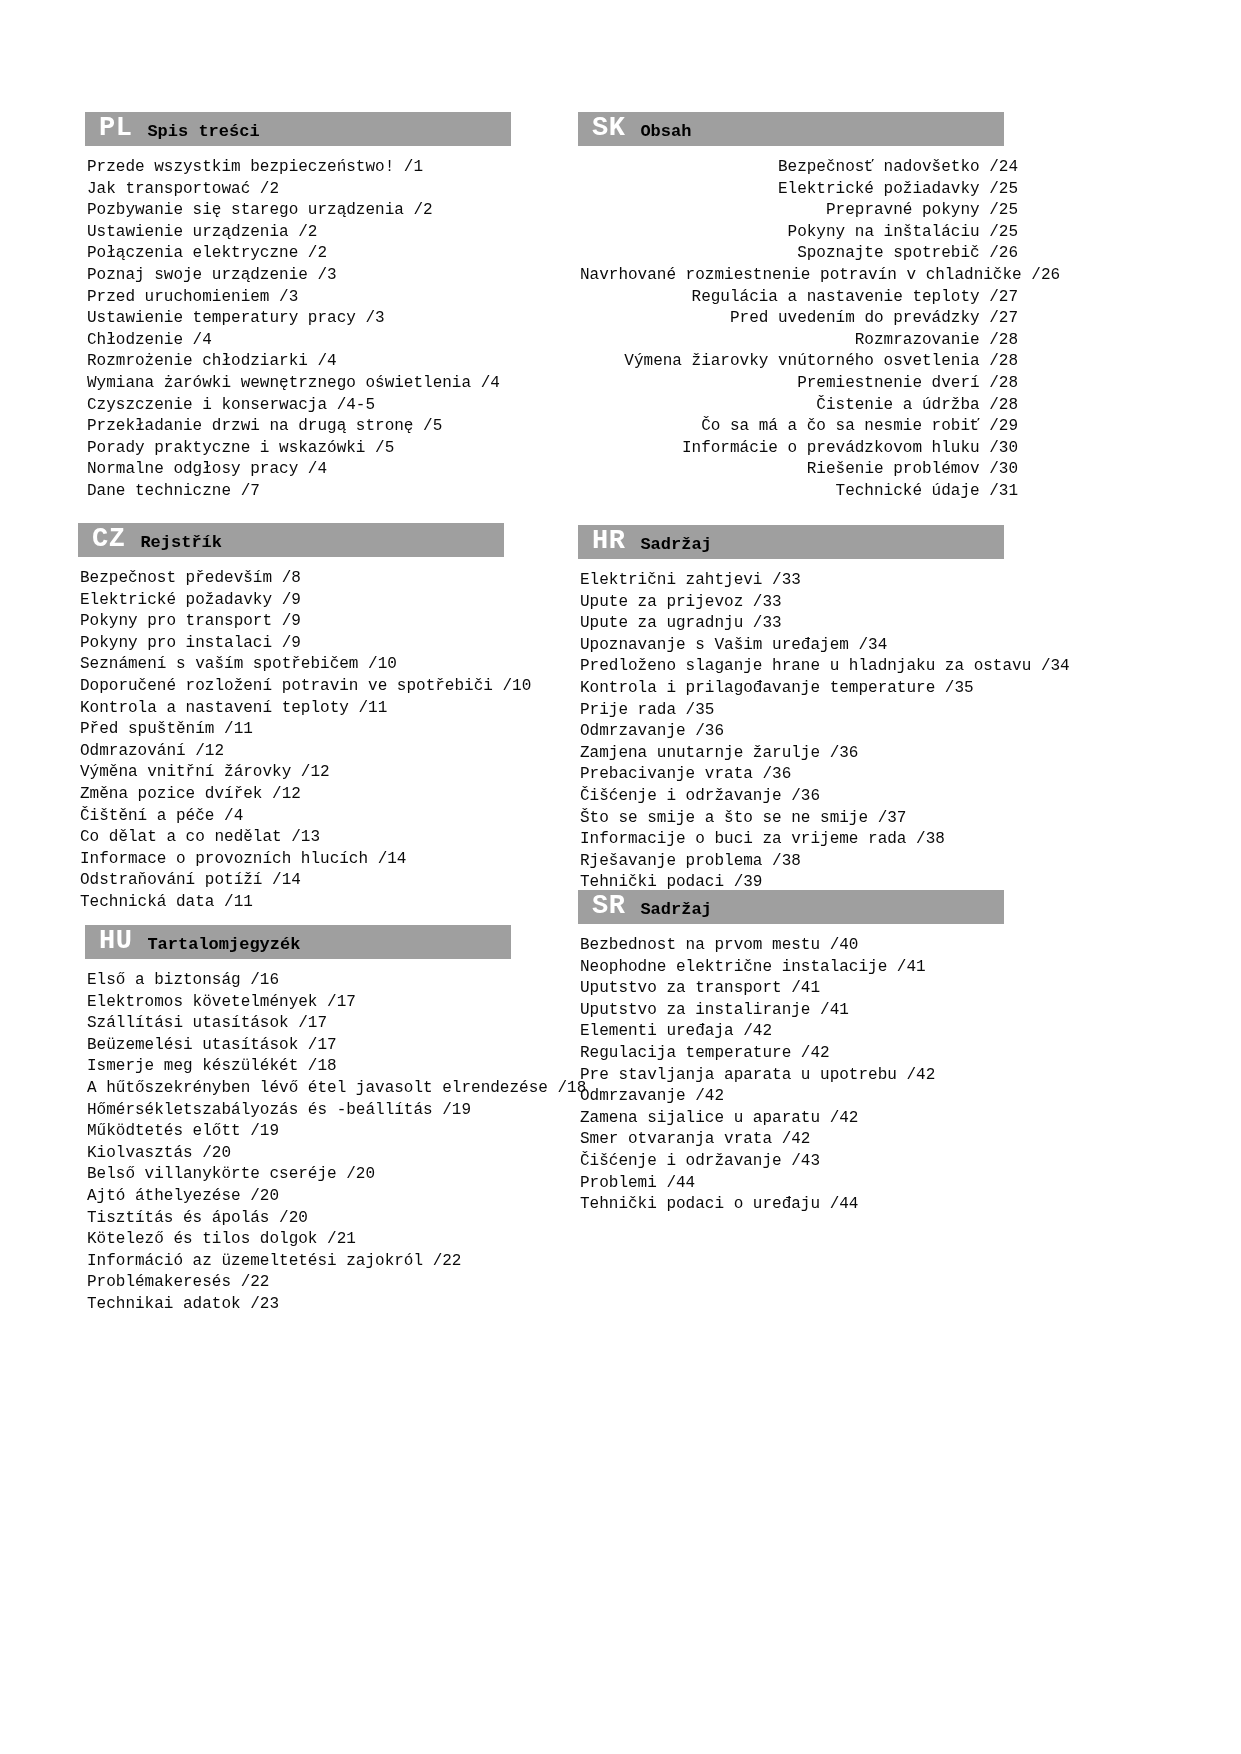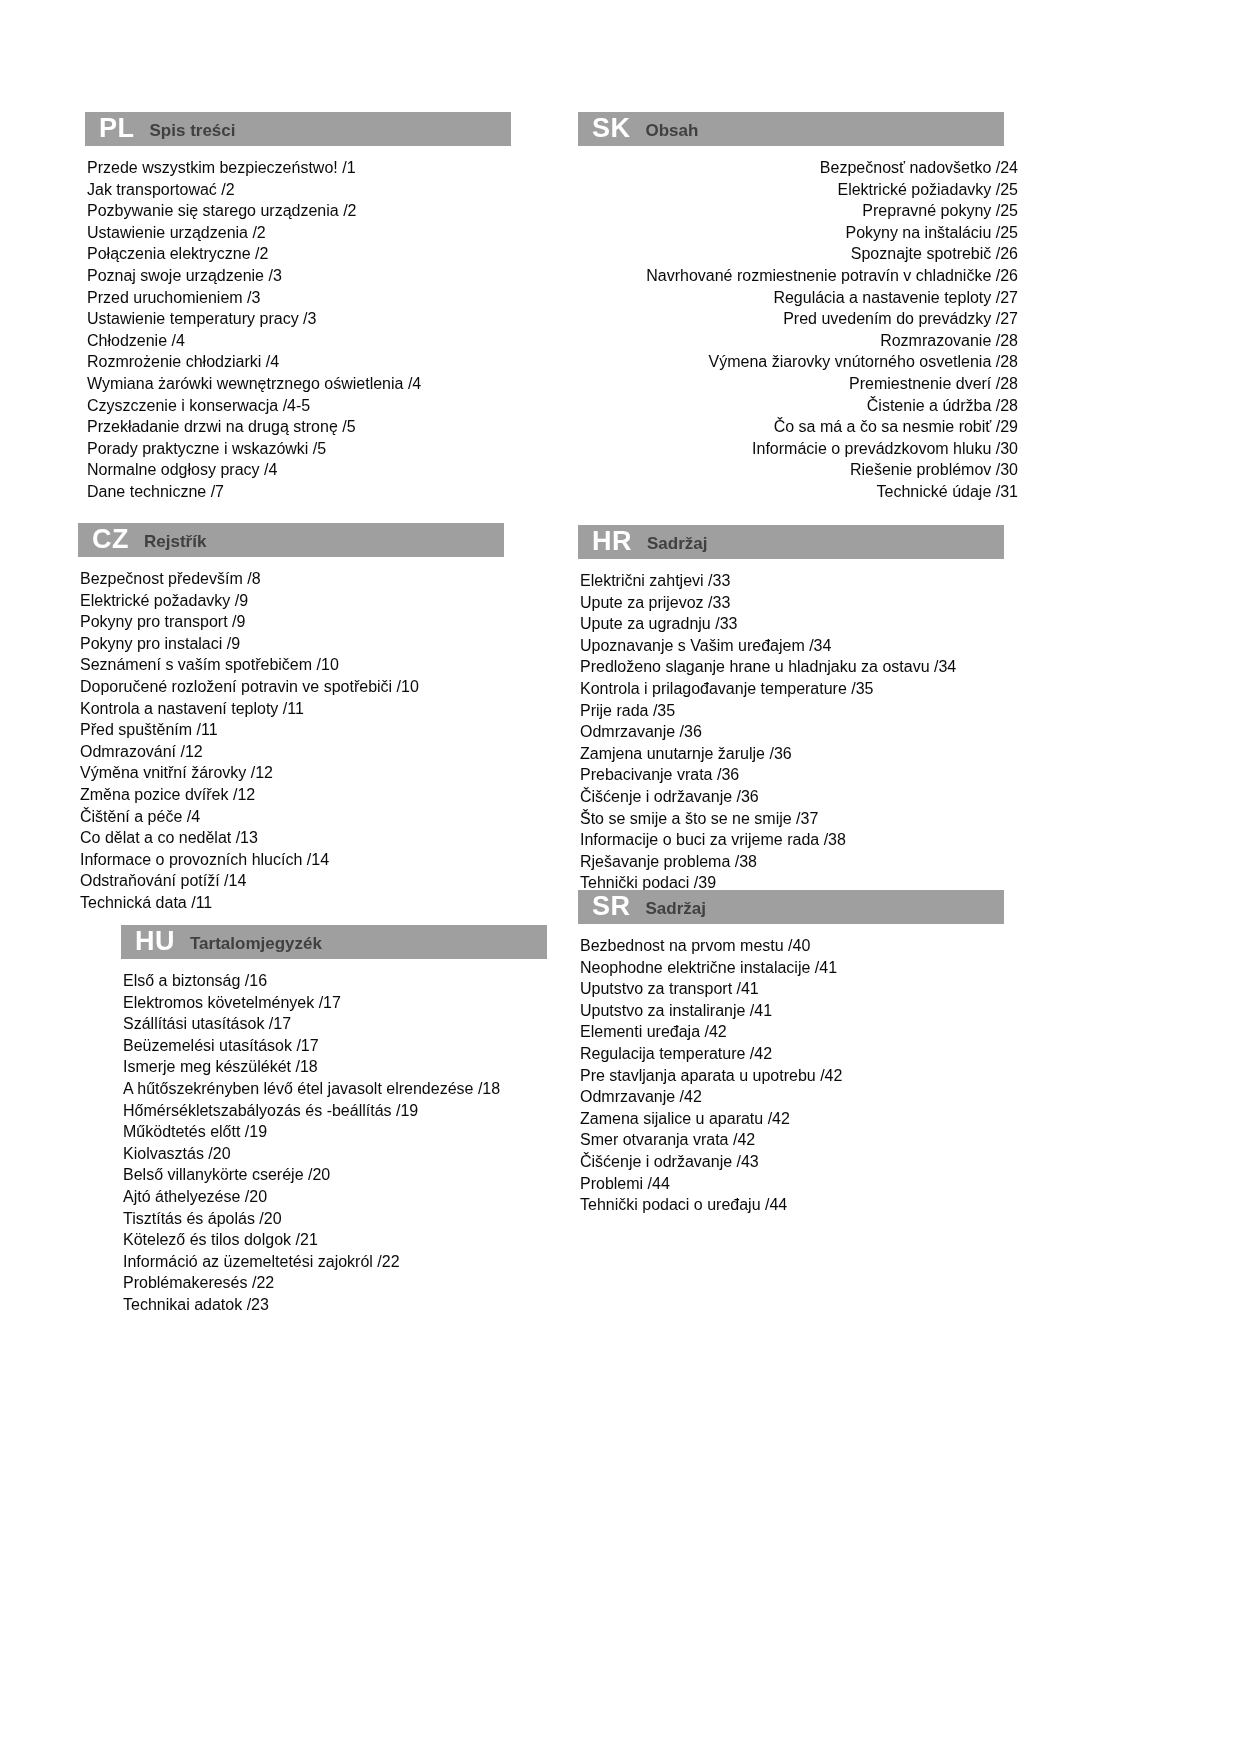--- a/index.html
+++ b/index.html
@@ -5,33 +5,33 @@
   html, body {
     margin: 0;
     padding: 0;
     background: #ffffff;
   }
   .page {
     position: relative;
     width: 1241px;
     height: 1552px;
     background: #ffffff;
-    font-family: Liberation Sans, sans-serif;
+    font-family: Liberation Mono, monospace;
     color: #000000;
     overflow: hidden;
   }
   .toc-section {
     position: absolute;
     width: 440px;
   }
   .pos-tl { left: 85px;  top: 112px; }
   .pos-tr { left: 578px; top: 112px; text-align: right; }
   .pos-ml { left: 78px;  top: 523px; }
   .pos-mr { left: 578px; top: 525px; }
-  .pos-bl { left: 85px;  top: 925px; margin-left: 36px; }
+  .pos-bl { left: 85px;  top: 925px; }
   .pos-br { left: 578px; top: 890px; }
 
   .bar {
     width: 426px;
     height: 34px;
     background: #9f9f9f;
     display: flex;
     align-items: center;
     box-sizing: border-box;
     padding-left: 14px;
@@ -40,21 +40,21 @@
     font-size: 27px;
     font-weight: bold;
     color: #ffffff;
     letter-spacing: 0.5px;
     line-height: 1;
     transform: translateY(-1px);
   }
   .title {
     font-size: 17px;
     font-weight: bold;
-    color: #404040;
+    color: #000000;
     margin-left: 15px;
     transform: translateY(2px);
   }
   ul.items {
     list-style: none;
     margin: 11px 0 0 2px;
     padding: 0;
   }
   ul.items li {
     font-size: 16px;

